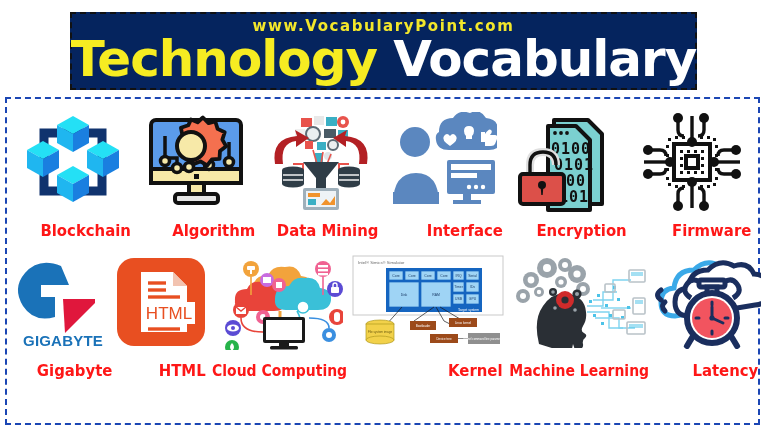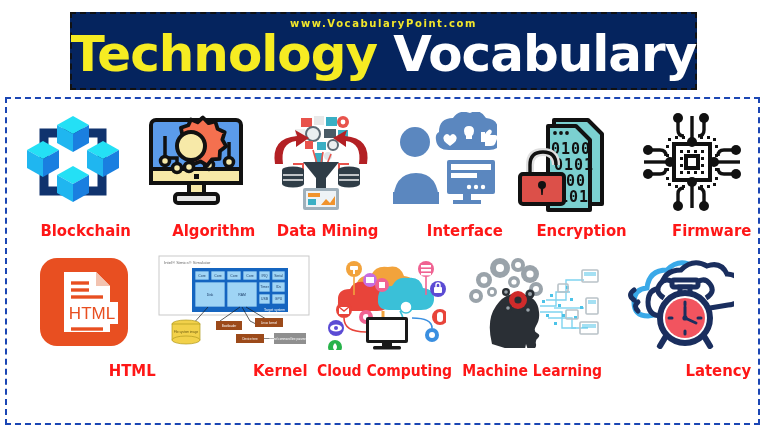--- a/index.html
+++ b/index.html
@@ -13,21 +13,21 @@
   
   #header-banner{
     position:absolute;left:70px;top:12px;width:627px;height:78px;
     background:#05245e;
     border:2px dashed #111111;
     box-sizing:border-box;
     display:flex;flex-direction:column;align-items:center;justify-content:flex-start;
   }
   #site-url{
     color:#f3e72a;
-    font-size:10px;
+    font-size:15px;
     font-weight:700;
     letter-spacing:1.6px;
     margin-top:5px;
     line-height:1;
     white-space:nowrap;
     font-family:"DejaVu Sans", sans-serif;
   }
   #header-title{
     margin-top:1px;
     line-height:1;
@@ -356,106 +356,50 @@
               <rect x="73" y="71" width="3" height="3"></rect>
           </g>
         </svg>
       </div>
       <div class="term-label">Firmware</div>
     </div>
   </div>
 
   <div class="term-row" id="row-2">
 
+    <div class="term-cell">
+      <div class="term-art">
+        <svg width="104" height="92" viewBox="0 0 104 92">
+          <path d="M50 10 q-22-9-36 7 q-13 15-2 33 q11 17 32 11 l0-20 -14 0 0-12 28 0 z" fill="#1a72b8"></path>
+          <path d="M52 43 h32 v4 l-30 30 z" fill="#e0173c"></path>
+          <text x="52" y="90" text-anchor="middle" fill="#1a72b8" font-family="'Liberation Sans', sans-serif" font-size="15" font-weight="bold" letter-spacing="0.2">GIGABYTE</text>
+        </svg>
+      </div>
+      <div class="term-label">Gigabyte</div>
+    </div>
 
     <div class="term-cell">
       <div class="term-art">
         <svg width="92" height="92" viewBox="0 0 92 92">
           <rect x="2" y="2" width="88" height="88" rx="17" fill="#e84f21"></rect>
           <path d="M26 16 h32 l14 14 v46 h-46 z" fill="#ffffff"></path>
           <path d="M58 16 v14 h14 z" fill="#f2c3b0"></path>
           <g stroke="#e84f21" stroke-width="3.4">
             <path d="M33 27 h18"></path>
               <path d="M33 34 h18"></path>
               <path d="M33 41 h32"></path>
           </g>
           <rect x="28" y="46" width="52" height="22" fill="#ffffff"></rect>
           <text x="54" y="63" text-anchor="middle" fill="#e84f21" font-family="'Liberation Sans', sans-serif" font-size="17" font-weight="normal">HTML</text>
           <g stroke="#e84f21" stroke-width="3.4">
             <path d="M33 73 h32"></path>
           </g>
         </svg>
       </div>
       <div class="term-label">HTML</div>
-    </div>
-
-    <div class="term-cell">
-      <div class="term-art">
-        <svg width="152" height="94" viewBox="0 0 152 94">
-          <rect x="1" y="1" width="150" height="59" fill="#ffffff" stroke="#c9c9c9" stroke-width="1"></rect>
-          <text x="6" y="9" fill="#6a6a6a" font-family="'Liberation Sans', sans-serif" font-size="4.2">Intel® Simics® Simulator</text>
-          <rect x="34" y="13" width="96" height="44" fill="#1565c0"></rect>
-          <g fill="#9fd4f5" stroke="#1565c0" stroke-width="0.7">
-            <rect x="37" y="16" width="14" height="9"></rect>
-              <rect x="53" y="16" width="14" height="9"></rect>
-            <rect x="69" y="16" width="14" height="9"></rect>
-              <rect x="85" y="16" width="14" height="9"></rect>
-            <rect x="101" y="16" width="11" height="9"></rect>
-              <rect x="114" y="16" width="13" height="9"></rect>
-            <rect x="37" y="27" width="30" height="25"></rect>
-              <rect x="69" y="27" width="30" height="25"></rect>
-            <rect x="101" y="27" width="11" height="10"></rect>
-              <rect x="114" y="27" width="13" height="10"></rect>
-            <rect x="101" y="39" width="11" height="10"></rect>
-              <rect x="114" y="39" width="13" height="10"></rect>
-          </g>
-          <g fill="#1a3b66" font-family="'Liberation Sans', sans-serif" font-size="3.4" text-anchor="middle">
-            <text x="44" y="21.6">Core</text>
-            <text x="60" y="21.6">Core</text>
-            <text x="76" y="21.6">Core</text>
-            <text x="92" y="21.6">Core</text>
-            <text x="106.5" y="21.6">IRQ</text>
-            <text x="120.5" y="21.6">Serial</text>
-            <text x="106.5" y="33">Timer</text>
-            <text x="120.5" y="33">IDs</text>
-            <text x="106.5" y="45">USB</text>
-            <text x="120.5" y="45">GPU</text>
-            <text x="52" y="41">Disk</text>
-            <text x="84" y="41">RAM</text>
-          </g>
-          <text x="127" y="56" text-anchor="end" fill="#ffffff" font-family="'Liberation Sans', sans-serif" font-size="3.4">Target system</text>
-
-          <g stroke="#1a1a1a" stroke-width="0.7" fill="none">
-            <path d="M50 52 L34 70"></path>
-            <path d="M82 52 L62 66"></path>
-            <path d="M84 52 L92 66"></path>
-            <path d="M88 52 L108 64"></path>
-            <path d="M92 66 L100 70"></path>
-          </g>
-
-          <g>
-            <ellipse cx="28" cy="69" rx="14" ry="4" fill="#f2d14a" stroke="#b09a1e" stroke-width="0.7"></ellipse>
-            <rect x="14" y="69" width="28" height="16" fill="#f2d14a" stroke="#b09a1e" stroke-width="0.7"></rect>
-            <ellipse cx="28" cy="85" rx="14" ry="4" fill="#f2d14a" stroke="#b09a1e" stroke-width="0.7"></ellipse>
-            <text x="28" y="78" text-anchor="middle" fill="#6a5a10" font-family="'Liberation Sans', sans-serif" font-size="3">File system image</text>
-          </g>
-
-          <rect x="58" y="66" width="26" height="9" fill="#9c4a1a"></rect>
-          <text x="71" y="71.8" text-anchor="middle" fill="#ffffff" font-family="'Liberation Sans', sans-serif" font-size="3">Bootloader</text>
-          <rect x="97" y="63" width="28" height="9" fill="#9c4a1a"></rect>
-          <text x="111" y="68.8" text-anchor="middle" fill="#ffffff" font-family="'Liberation Sans', sans-serif" font-size="3">Linux kernel</text>
-          <rect x="78" y="79" width="28" height="9" fill="#9c4a1a"></rect>
-          <text x="92" y="84.8" text-anchor="middle" fill="#ffffff" font-family="'Liberation Sans', sans-serif" font-size="3">Device tree</text>
-
-          <line x1="106" y1="83.5" x2="116" y2="83.5" stroke="#555" stroke-width="0.7"></line>
-          <rect x="116" y="78" width="32" height="11" fill="#8f8f8f"></rect>
-          <text x="132" y="84.5" text-anchor="middle" fill="#ffffff" font-family="'Liberation Sans', sans-serif" font-size="2.8">Kernel command line parameters</text>
-        </svg>
-      </div>
-      <div class="term-label">Kernel</div>
     </div>
 
     <div class="term-cell">
       <div class="term-art">
         <svg width="126" height="95" viewBox="0 0 126 95">
 
           <path d="M36 34 q0-14 15-14 q5-10 17-8 q12-3 16 9 q12 1 11 13 q0 11-13 11 h-35 q-12 0-11-11z" fill="#f2a33c"></path>
           <path d="M18 46 q-1-12 12-12 q4-9 15-7 q11-2 14 8 q11 1 10 11 q0 10-12 10 h-29 q-11 0-10-10z" fill="#e8443a"></path>
           <path d="M58 44 q0-13 14-13 q5-10 16-8 q12-2 15 10 q12 1 11 12 q-1 10-13 10 h-32 q-12 0-11-11z" fill="#3ac0d8"></path>
 
@@ -511,20 +455,86 @@
           <rect x="49" y="65" width="36" height="20" fill="#ffffff"></rect>
           <rect x="62" y="88" width="10" height="4" fill="#1a1a1a"></rect>
           <rect x="53" y="91" width="28" height="3.4" rx="1.5" fill="#1a1a1a"></rect>
         </svg>
       </div>
       <div class="term-label small">Cloud Computing</div>
     </div>
 
     <div class="term-cell">
       <div class="term-art">
+        <svg width="152" height="94" viewBox="0 0 152 94">
+          <rect x="1" y="1" width="150" height="59" fill="#ffffff" stroke="#c9c9c9" stroke-width="1"></rect>
+          <text x="6" y="9" fill="#6a6a6a" font-family="'Liberation Sans', sans-serif" font-size="4.2">Intel® Simics® Simulator</text>
+          <rect x="34" y="13" width="96" height="44" fill="#1565c0"></rect>
+          <g fill="#9fd4f5" stroke="#1565c0" stroke-width="0.7">
+            <rect x="37" y="16" width="14" height="9"></rect>
+              <rect x="53" y="16" width="14" height="9"></rect>
+            <rect x="69" y="16" width="14" height="9"></rect>
+              <rect x="85" y="16" width="14" height="9"></rect>
+            <rect x="101" y="16" width="11" height="9"></rect>
+              <rect x="114" y="16" width="13" height="9"></rect>
+            <rect x="37" y="27" width="30" height="25"></rect>
+              <rect x="69" y="27" width="30" height="25"></rect>
+            <rect x="101" y="27" width="11" height="10"></rect>
+              <rect x="114" y="27" width="13" height="10"></rect>
+            <rect x="101" y="39" width="11" height="10"></rect>
+              <rect x="114" y="39" width="13" height="10"></rect>
+          </g>
+          <g fill="#1a3b66" font-family="'Liberation Sans', sans-serif" font-size="3.4" text-anchor="middle">
+            <text x="44" y="21.6">Core</text>
+            <text x="60" y="21.6">Core</text>
+            <text x="76" y="21.6">Core</text>
+            <text x="92" y="21.6">Core</text>
+            <text x="106.5" y="21.6">IRQ</text>
+            <text x="120.5" y="21.6">Serial</text>
+            <text x="106.5" y="33">Timer</text>
+            <text x="120.5" y="33">IDs</text>
+            <text x="106.5" y="45">USB</text>
+            <text x="120.5" y="45">GPU</text>
+            <text x="52" y="41">Disk</text>
+            <text x="84" y="41">RAM</text>
+          </g>
+          <text x="127" y="56" text-anchor="end" fill="#ffffff" font-family="'Liberation Sans', sans-serif" font-size="3.4">Target system</text>
+
+          <g stroke="#1a1a1a" stroke-width="0.7" fill="none">
+            <path d="M50 52 L34 70"></path>
+            <path d="M82 52 L62 66"></path>
+            <path d="M84 52 L92 66"></path>
+            <path d="M88 52 L108 64"></path>
+            <path d="M92 66 L100 70"></path>
+          </g>
+
+          <g>
+            <ellipse cx="28" cy="69" rx="14" ry="4" fill="#f2d14a" stroke="#b09a1e" stroke-width="0.7"></ellipse>
+            <rect x="14" y="69" width="28" height="16" fill="#f2d14a" stroke="#b09a1e" stroke-width="0.7"></rect>
+            <ellipse cx="28" cy="85" rx="14" ry="4" fill="#f2d14a" stroke="#b09a1e" stroke-width="0.7"></ellipse>
+            <text x="28" y="78" text-anchor="middle" fill="#6a5a10" font-family="'Liberation Sans', sans-serif" font-size="3">File system image</text>
+          </g>
+
+          <rect x="58" y="66" width="26" height="9" fill="#9c4a1a"></rect>
+          <text x="71" y="71.8" text-anchor="middle" fill="#ffffff" font-family="'Liberation Sans', sans-serif" font-size="3">Bootloader</text>
+          <rect x="97" y="63" width="28" height="9" fill="#9c4a1a"></rect>
+          <text x="111" y="68.8" text-anchor="middle" fill="#ffffff" font-family="'Liberation Sans', sans-serif" font-size="3">Linux kernel</text>
+          <rect x="78" y="79" width="28" height="9" fill="#9c4a1a"></rect>
+          <text x="92" y="84.8" text-anchor="middle" fill="#ffffff" font-family="'Liberation Sans', sans-serif" font-size="3">Device tree</text>
+
+          <line x1="106" y1="83.5" x2="116" y2="83.5" stroke="#555" stroke-width="0.7"></line>
+          <rect x="116" y="78" width="32" height="11" fill="#8f8f8f"></rect>
+          <text x="132" y="84.5" text-anchor="middle" fill="#ffffff" font-family="'Liberation Sans', sans-serif" font-size="2.8">Kernel command line parameters</text>
+        </svg>
+      </div>
+      <div class="term-label">Kernel</div>
+    </div>
+
+    <div class="term-cell">
+      <div class="term-art">
         <svg width="140" height="92" viewBox="0 0 140 92">
 
           <g fill="#9aa3aa">
             <circle cx="22" cy="24" r="8"></circle>
               <circle cx="22" cy="24" r="3.4" fill="#fff"></circle>
             <circle cx="38" cy="12" r="10"></circle>
               <circle cx="38" cy="12" r="4" fill="#fff"></circle>
             <circle cx="56" cy="9" r="7"></circle>
               <circle cx="56" cy="9" r="3" fill="#fff"></circle>
             <circle cx="14" cy="40" r="7"></circle>

